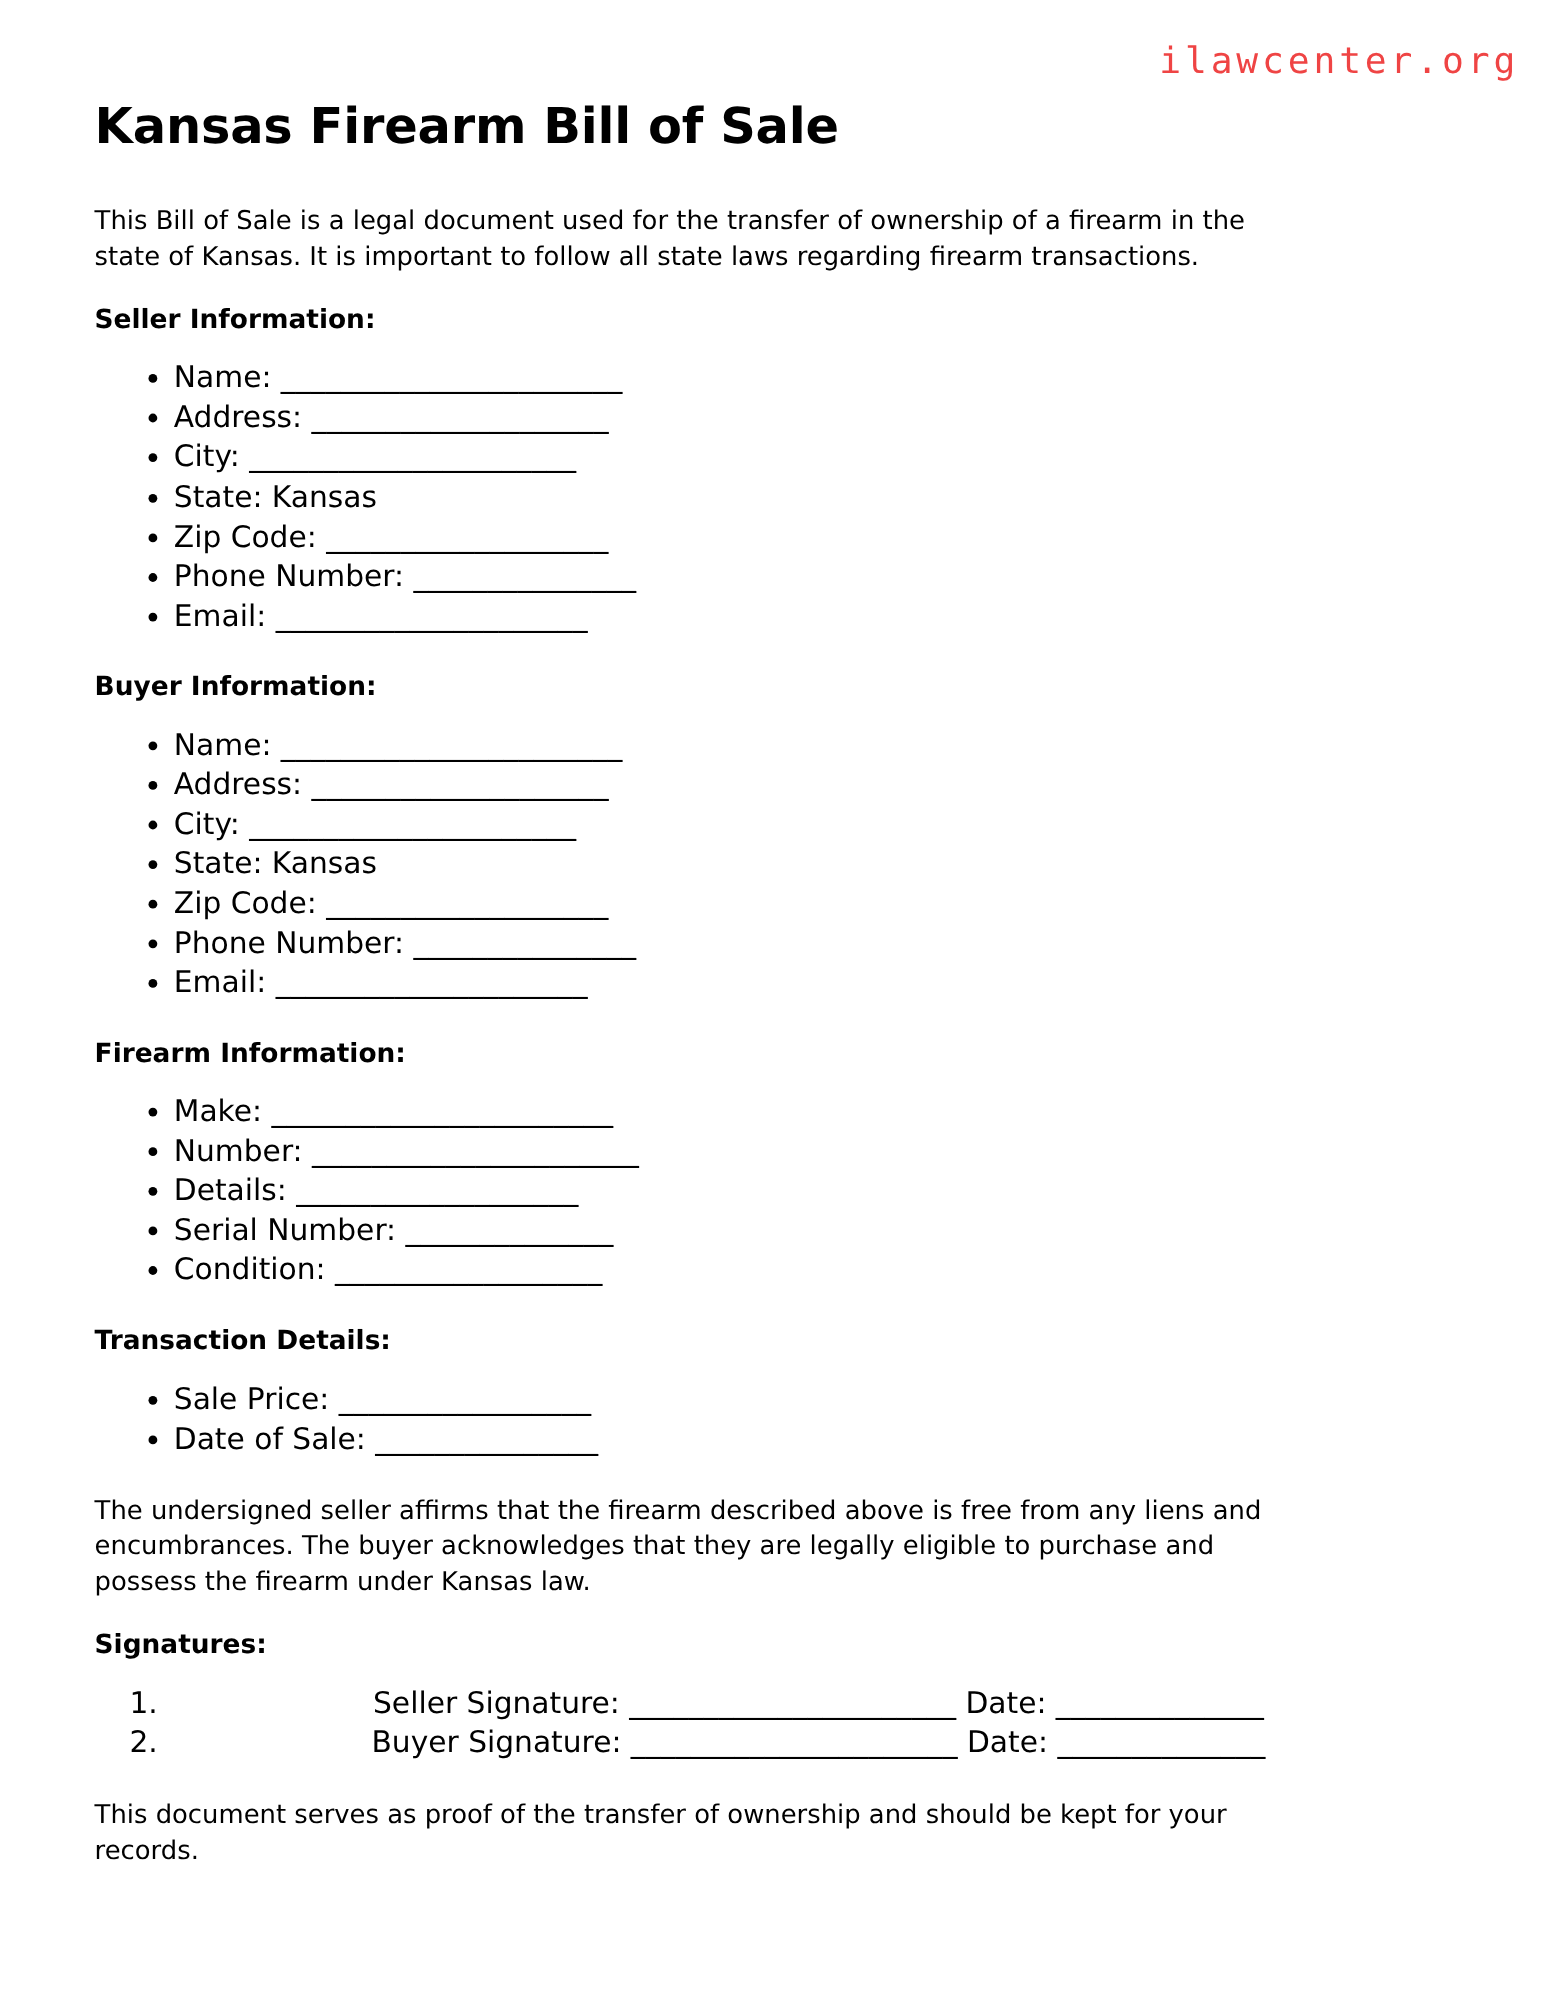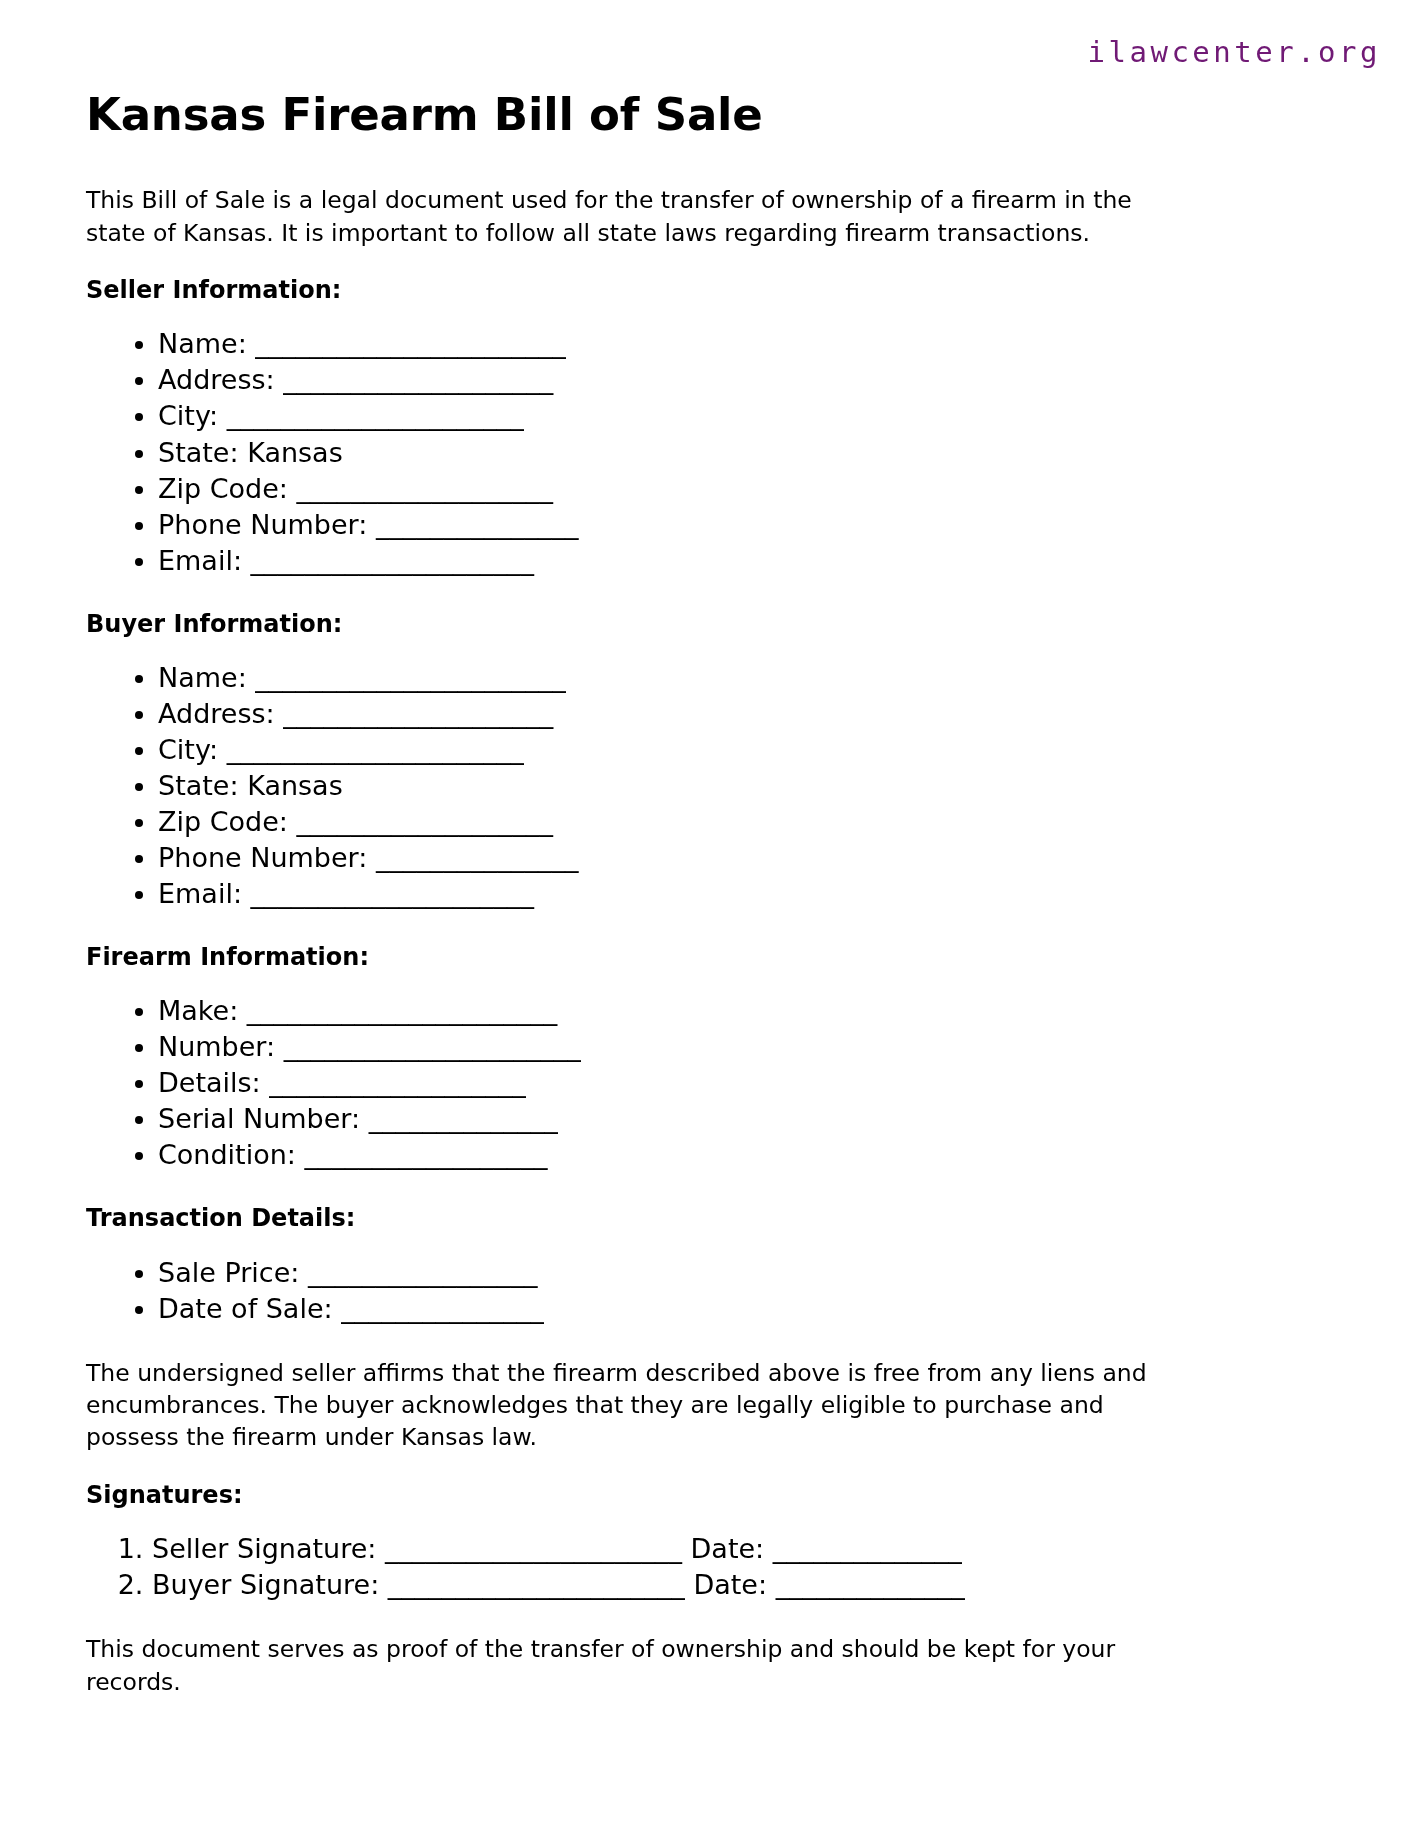--- a/index.html
+++ b/index.html
@@ -24,23 +24,23 @@
     box-sizing: border-box;
     padding: 0;
   }
 
   
   .watermark {
     position: absolute;
     top: 38px;
     right: 30px;
     font-family: "DejaVu Sans Mono", "Liberation Mono", monospace;
-    font-size: 29px;
+    font-size: 33px;
     letter-spacing: 3.5px;
-    color: #701a75;
+    color: #ef4444;
     white-space: nowrap;
     line-height: 1;
   }
 
   
   .content {
     position: absolute;
     left: 86px;
     top: 90px;
     width: 1250px;
@@ -77,21 +77,21 @@
   ol.sig-list  { list-style-type: decimal; padding-left: 66px; }
 
   ul.field-list > li, ol.sig-list > li {
     font-size: 27px;
     line-height: 1.335;
     margin: 0;
     padding: 0;
     white-space: pre;
   }
 
-  ol.sig-list > li { line-height: 1.34; }
+  ol.sig-list > li { line-height: 1.34; text-align: center; }
 </style>
 </head>
 <body>
 
 <div class="page">
 
   <div class="watermark">ilawcenter.org</div>
 
   <div class="content">
 

